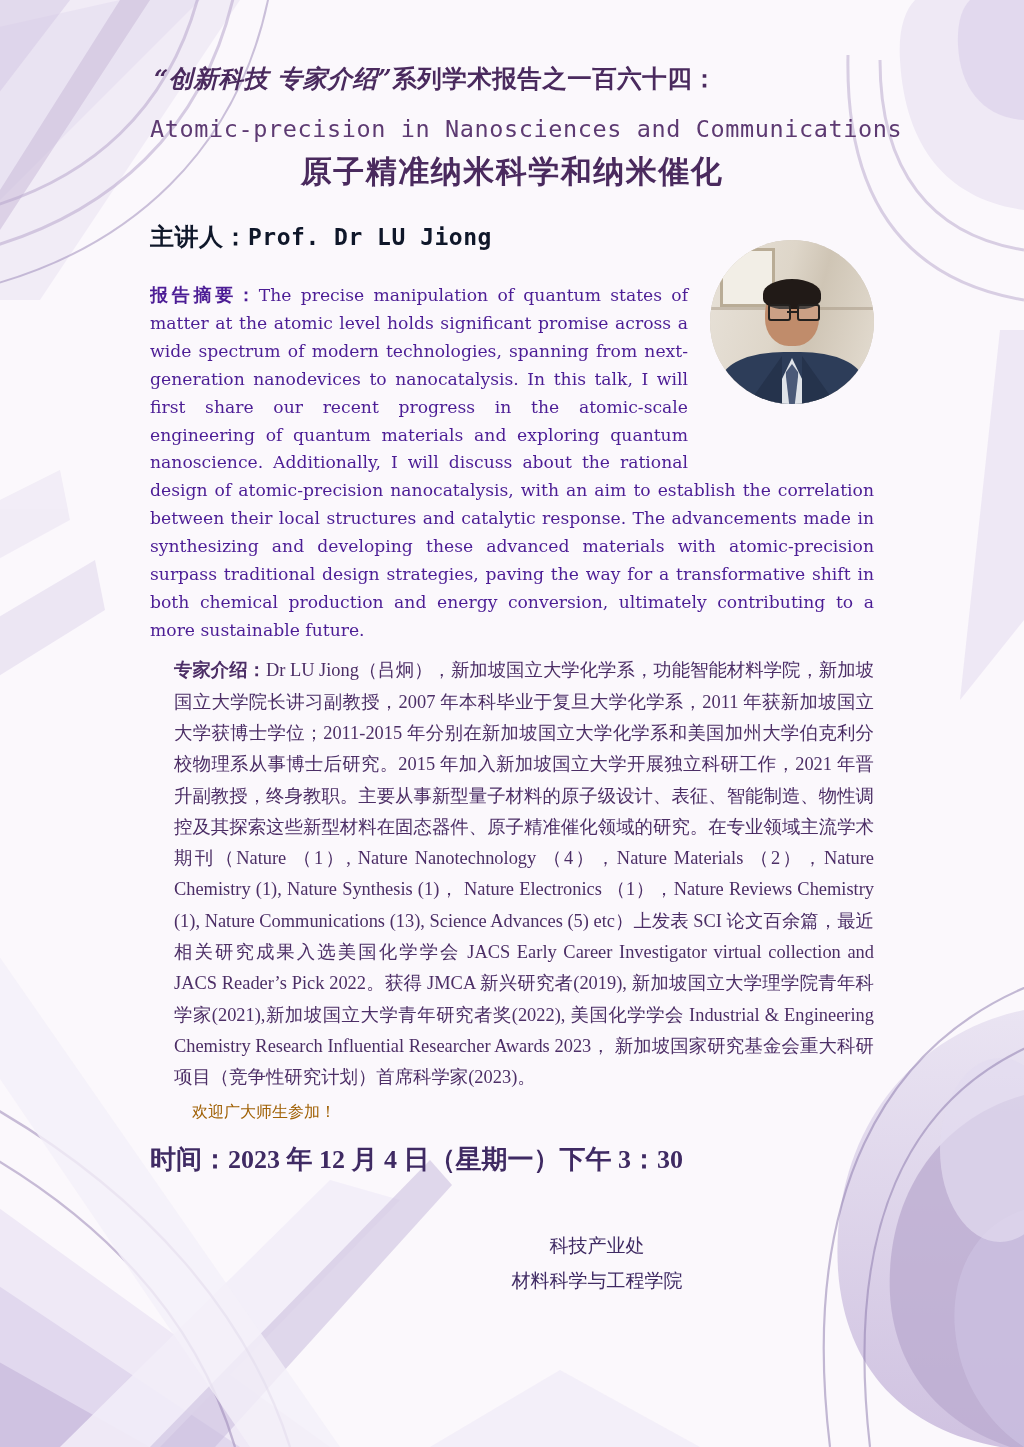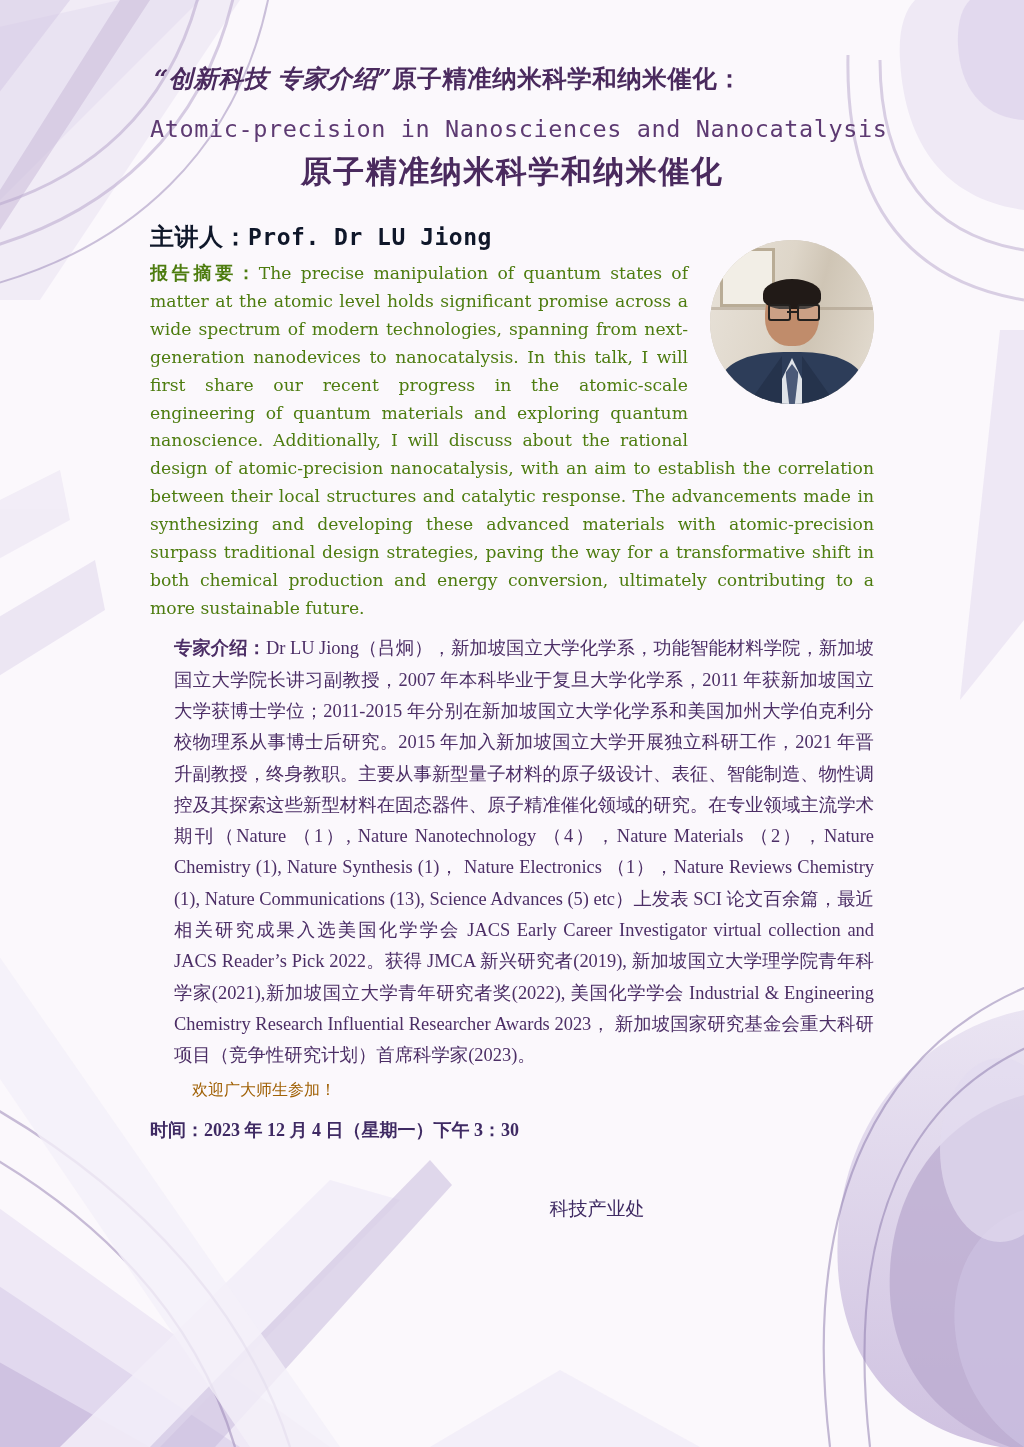--- a/index.html
+++ b/index.html
@@ -169,24 +169,24 @@
   .ph-lapel-l, .ph-lapel-r {
     position: absolute;
     bottom: 0;
     width: 34px; height: 48px;
     background: #25334c;
   }
   .ph-lapel-l { left: 50%; margin-left: -44px; clip-path: polygon(100% 0, 100% 100%, 0 100%); }
   .ph-lapel-r { left: 50%; margin-left: 10px; clip-path: polygon(0 0, 100% 100%, 0 100%); }
 
   .abstract {
-    margin-top: 6px;
+    margin-top: 28px;
     font-size: 17.2px;
     line-height: 1.62;
-    color: #4d7c0f;
+    color: #4c1d95;
     text-align: justify;
     text-justify: inter-word;
     font-family: "DejaVu Serif", serif;
   }
   .abstract .lead {
     font-family: "Liberation Serif", serif;
     font-weight: bold;
     font-size: 18px;
   }
 
@@ -203,21 +203,21 @@
 
   .welcome {
     margin-top: 9px;
     font-size: 16px;
     color: #a16207;
     text-indent: 42px;
   }
 
   .meta {
     margin-top: 12px;
-    font-size: 18px;
+    font-size: 26px;
     color: #3f2a63;
     font-weight: bold;
     line-height: 1.95;
   }
 
   .signoff {
     margin-top: 42px;
     text-align: center;
     font-size: 19px;
     color: #3f2a63;
@@ -313,24 +313,24 @@
 
     <path d="M 430 1447 L 700 1447 L 560 1370 Z" fill="#f1ecf7" opacity="0.8"></path>
 
     <path d="M -40 900 L 340 1447 L 250 1447 L -40 1020 Z" fill="#f4f0f9" opacity="0.8"></path>
   </svg>
 </div>
 
 <div class="poster">
 
   <div class="series-line">
-    <span class="quoted">“创新科技 专家介绍”</span><span>原子精准纳米科学和纳米催化：</span>
-  </div>
-
-  <div class="title-en">Atomic-precision in Nanosciences and Nanocatalysis</div>
+    <span class="quoted">“创新科技 专家介绍”</span><span>系列学术报告之一百六十四：</span>
+  </div>
+
+  <div class="title-en">Atomic-precision in Nanosciences and Communications</div>
   <div class="title-cn">原子精准纳米科学和纳米催化</div>
 
   <div class="speaker">
     <span class="label">主讲人：</span><span class="name">Prof. Dr LU Jiong</span>
   </div>
 
   <div class="photo-wrap">
     <div class="photo-inner">
       <div class="photo-wall"></div>
       <div class="photo-wallline"></div>
@@ -358,15 +358,16 @@
   </div>
 
   <div class="welcome">欢迎广大师生参加！</div>
 
   <div class="meta">
     <div>时间：2023 年 12 月 4 日（星期一）下午 3：30</div>
   </div>
 
   <div class="signoff">
     <div>科技产业处</div>
+    <div>材料科学与工程学院</div>
   </div>
 
 </div>
 
 </body></html>

